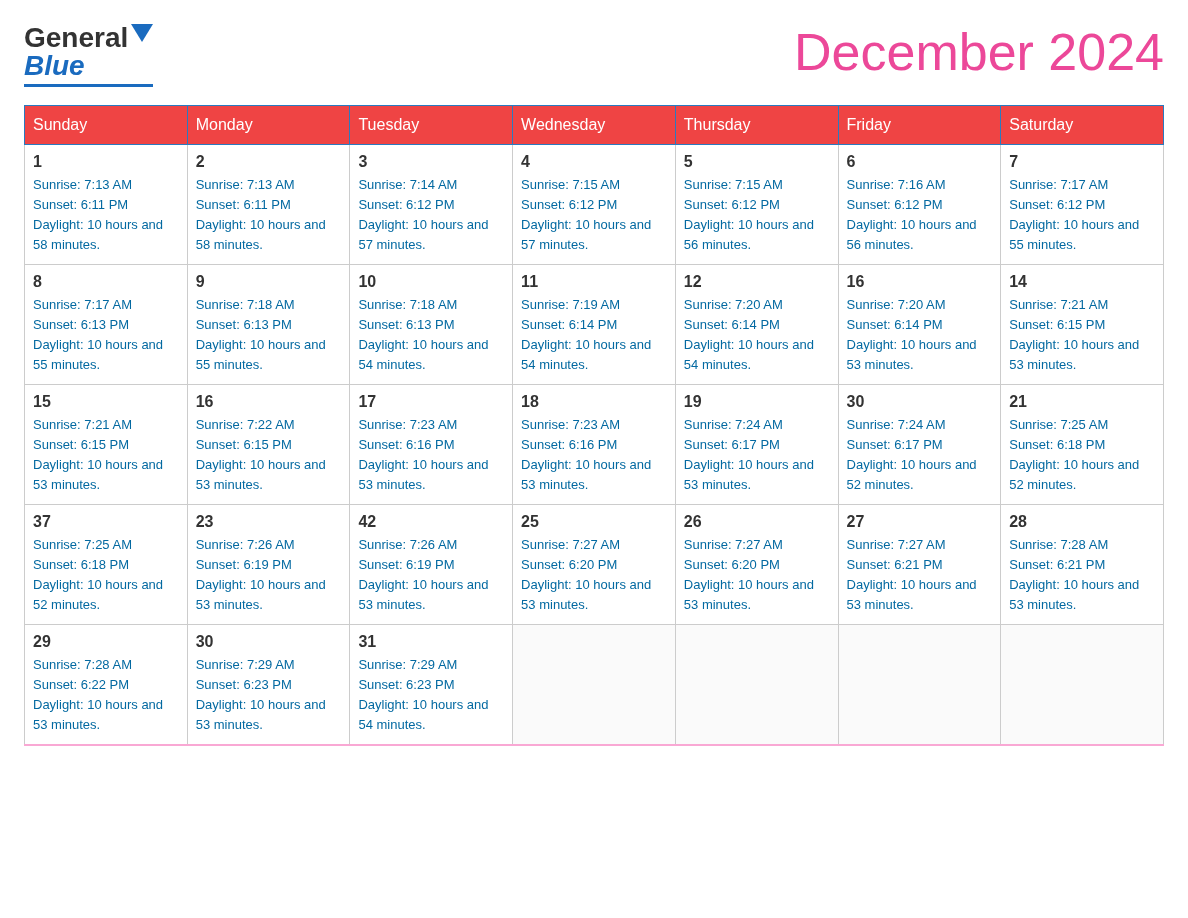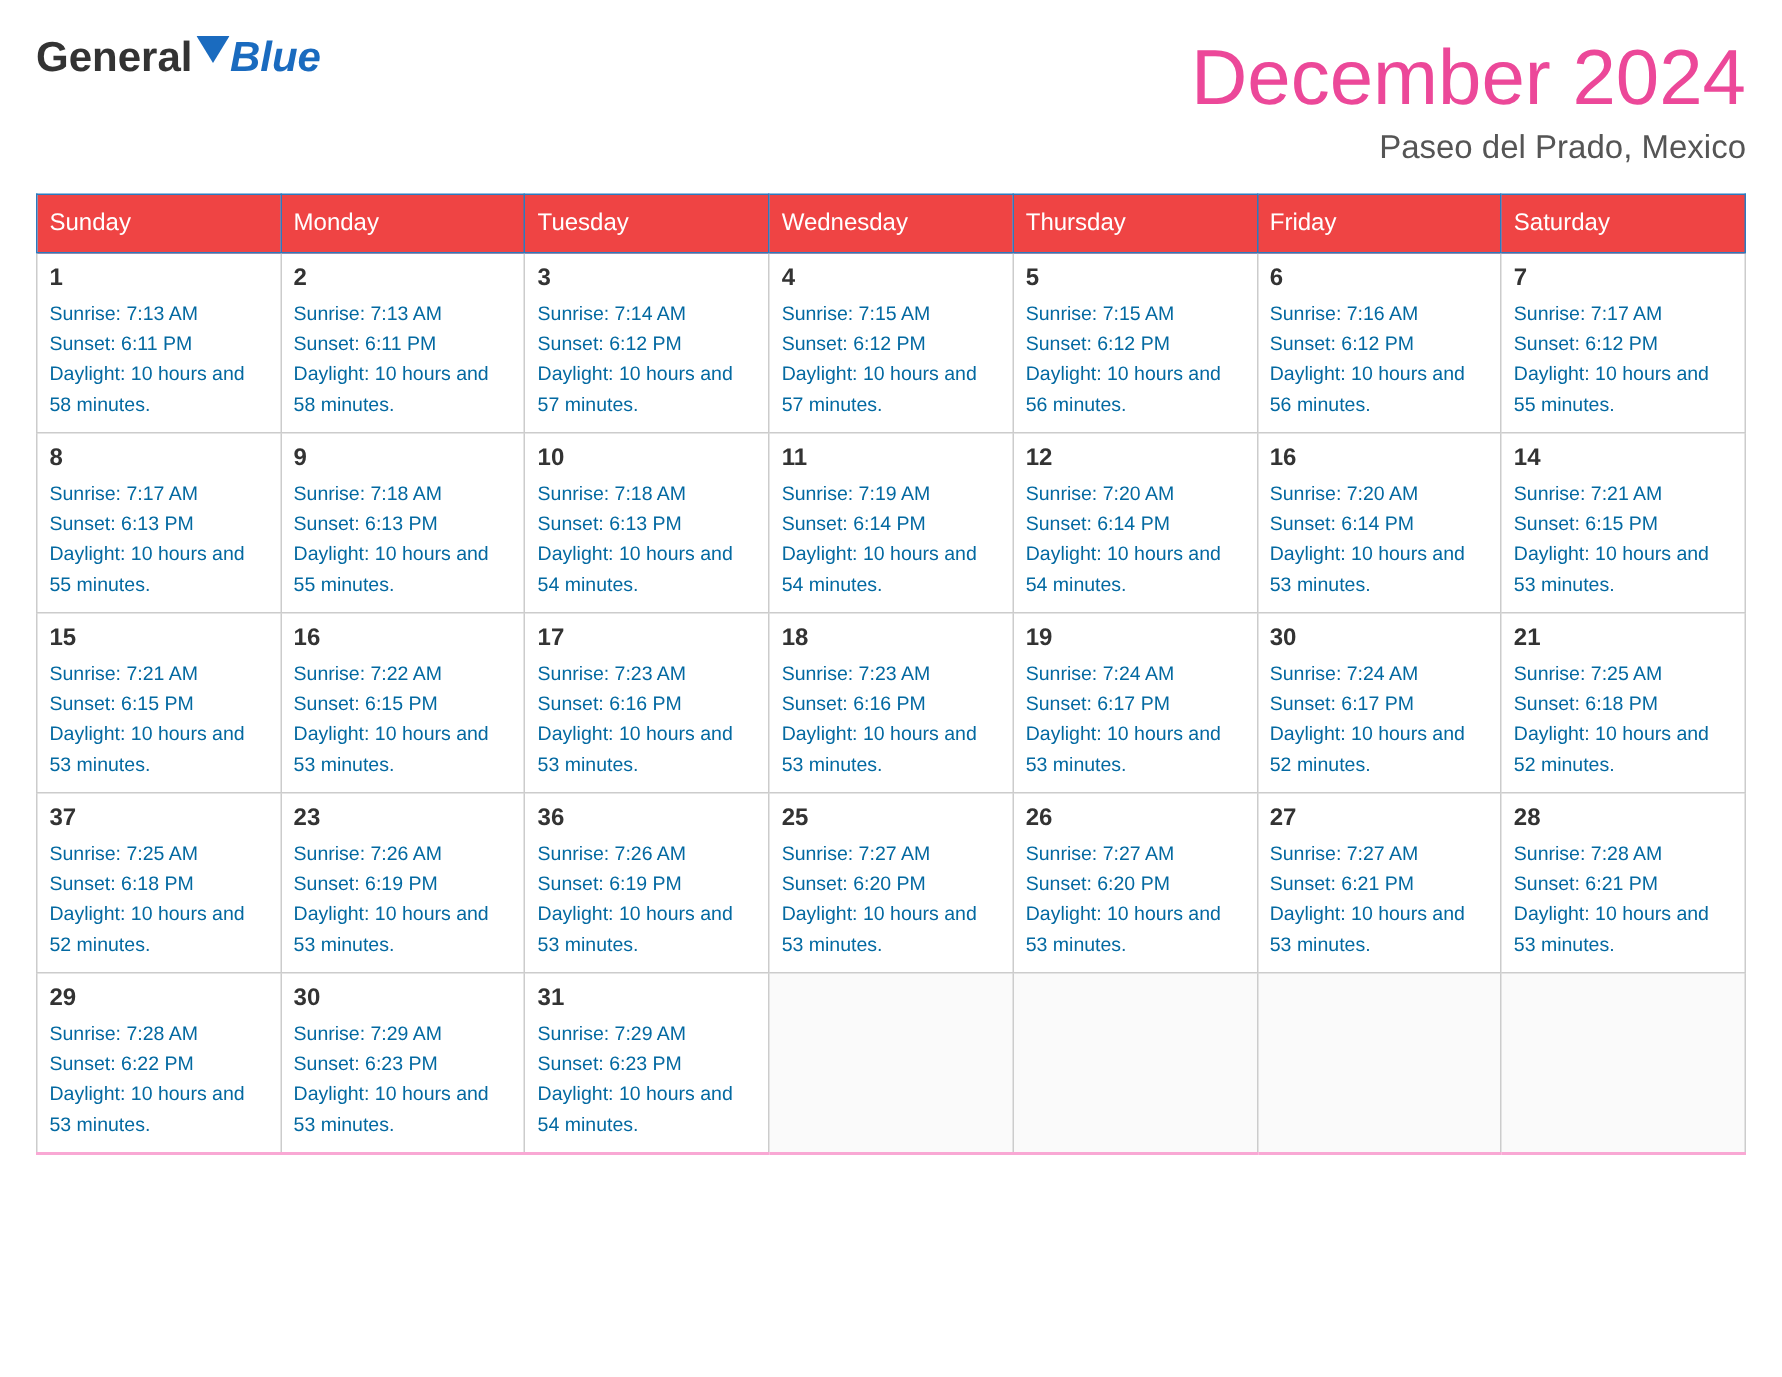--- a/index.html
+++ b/index.html
@@ -11,21 +11,21 @@
       min-height: 918px;
     }
     .header {
       display: flex;
       justify-content: space-between;
       align-items: flex-start;
       margin-bottom: 18px;
     }
     .logo {
       display: flex;
-      flex-direction: row;
+      flex-direction: column;
       align-items: flex-start;
     }
     .logo-general {
       font-size: 28px;
       font-weight: bold;
       color: #333;
       line-height: 1;
     }
     .logo-blue {
       font-size: 28px;
@@ -110,21 +110,20 @@
           </svg>
       </span>
     </div>
     <div style="display:flex; align-items:center;font-style:italic;">
       <span class="logo-blue">Blue</span>
     </div>
     <div class="logo-line"></div>
   </div>
   <div class="title-block">
     <div class="month-title">December 2024</div>
-    <div class="location-title">Paseo del Prado, Mexico</div>
   </div>
 </div>
 
 <table>
   <thead>
     <tr>
     <th>Sunday</th>
         <th>Monday</th>
         <th>Tuesday</th>
         <th>Wednesday</th>
@@ -227,21 +226,21 @@
       <tr>
         <td>
           <span class="day-num">37</span>
           <div class="day-info">Sunrise: 7:25 AM<br>Sunset: 6:18 PM<br>Daylight: 10 hours and 52 minutes.</div>
         </td>
         <td>
           <span class="day-num">23</span>
           <div class="day-info">Sunrise: 7:26 AM<br>Sunset: 6:19 PM<br>Daylight: 10 hours and 53 minutes.</div>
         </td>
         <td>
-          <span class="day-num">36</span>
+          <span class="day-num">42</span>
           <div class="day-info">Sunrise: 7:26 AM<br>Sunset: 6:19 PM<br>Daylight: 10 hours and 53 minutes.</div>
         </td>
         <td>
           <span class="day-num">25</span>
           <div class="day-info">Sunrise: 7:27 AM<br>Sunset: 6:20 PM<br>Daylight: 10 hours and 53 minutes.</div>
         </td>
         <td>
           <span class="day-num">26</span>
           <div class="day-info">Sunrise: 7:27 AM<br>Sunset: 6:20 PM<br>Daylight: 10 hours and 53 minutes.</div>
         </td>

